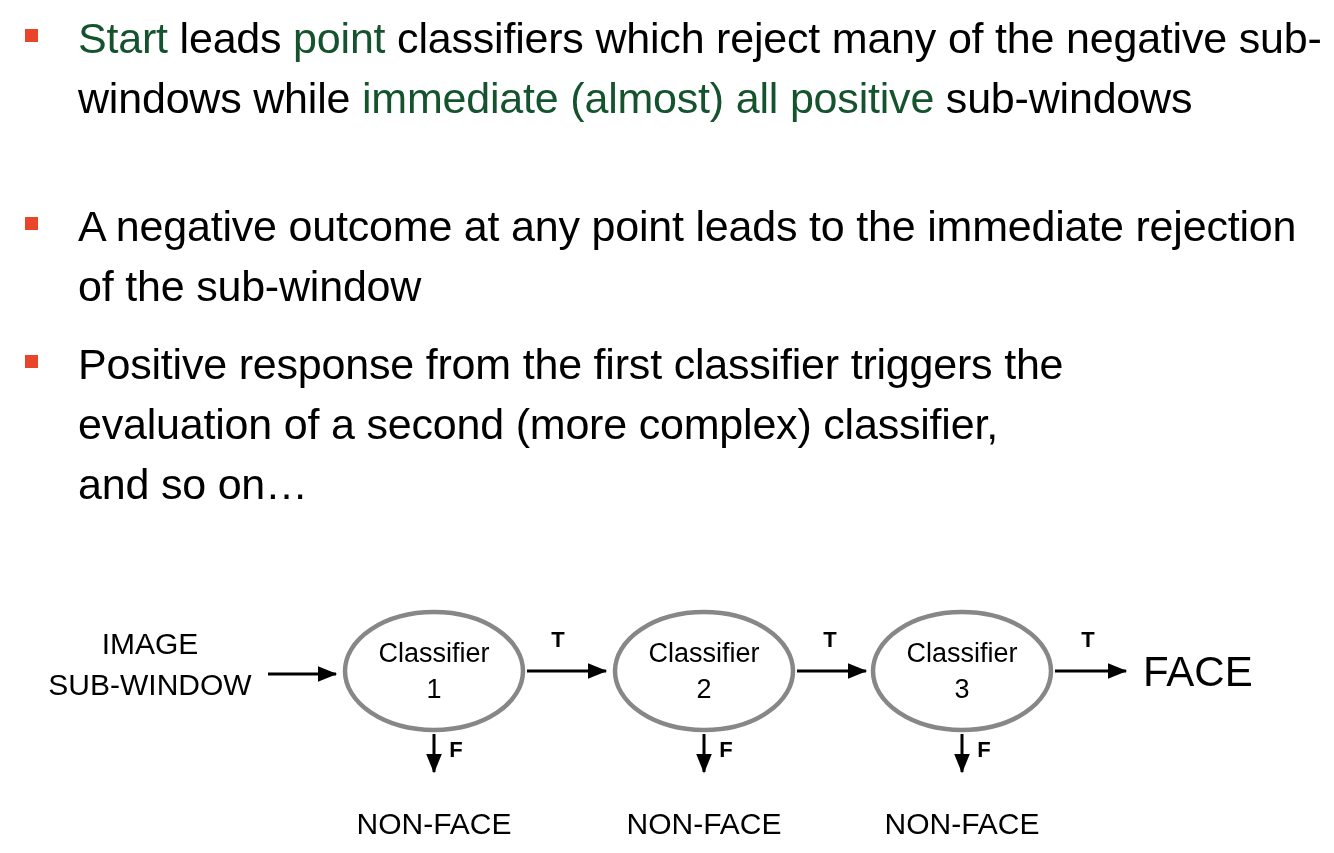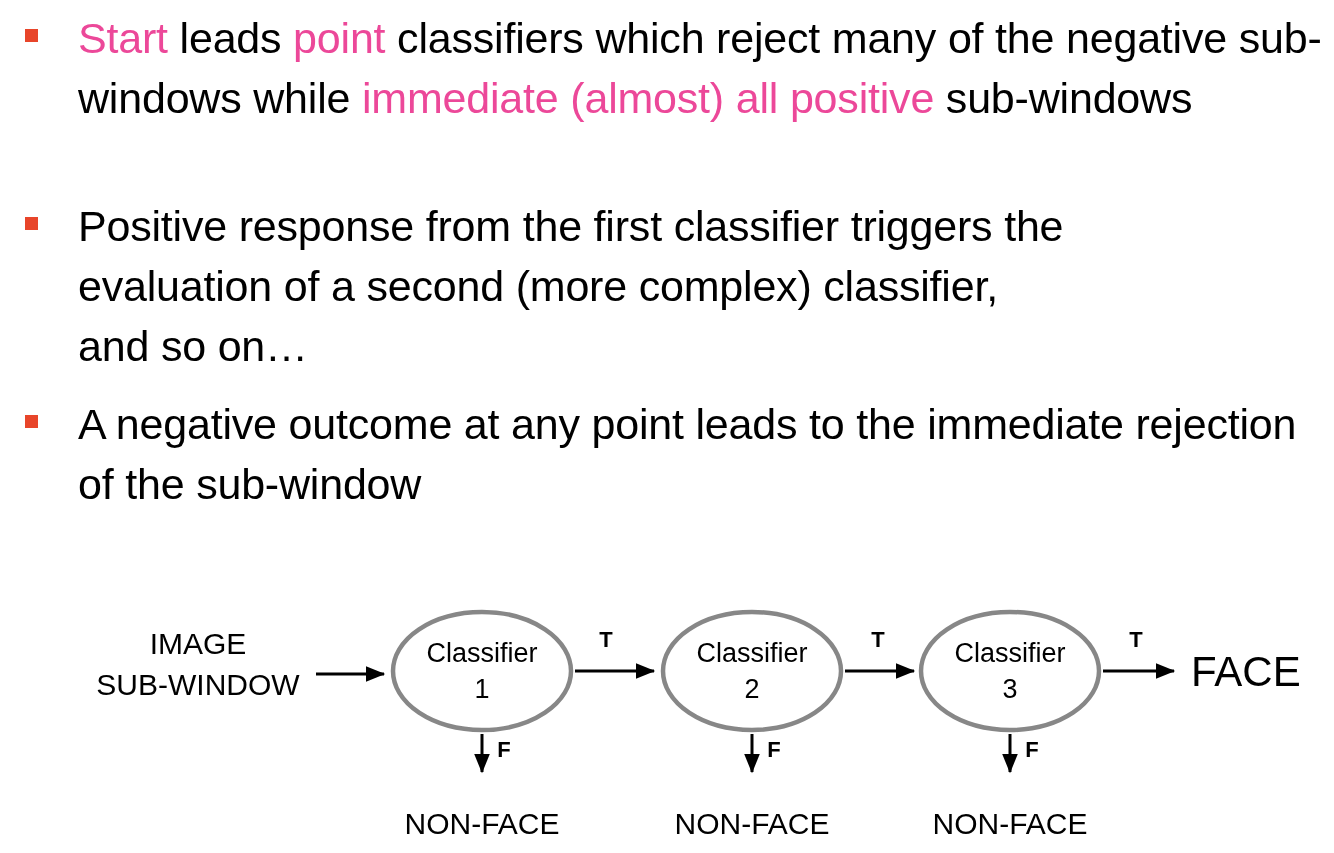--- a/index.html
+++ b/index.html
@@ -35,30 +35,29 @@
     height: 13px;
     background: #e8452a;
   }
   .bullet-text {
     font-size: 43px;
     line-height: 60px;
     letter-spacing: -0.2px;
     white-space: pre-wrap;
     word-spacing: 0px;
   }
-  .hl-blue { color: #ec4899; margin-top: 7px; }
+  .hl-blue { color: #14532d; margin-top: 7px; }
 
   
   #cascade-diagram {
     position: absolute;
     left: 0;
     top: 592px;
     width: 1282px;
     height: 261px;
-    padding-left: 48px;
   }
   #cascade-svg {
     display: block;
   }
   .node-ellipse {
     fill: #ffffff;
     stroke: #878787;
     stroke-width: 4.5;
   }
   .diag-label {
@@ -93,27 +92,27 @@
 
 <div id="bullet-list">
 
   <div class="bullet-row" style="top:0px; height:178px;">
     <span class="bullet-marker" style="top:29px;"></span>
     <div class="bullet-text" style="padding-top:8px; width:1256px;"><span class="hl-blue">Start</span><span> leads </span><span class="hl-blue">point</span><span> classifiers which reject many of the negative sub-windows while </span><span class="hl-blue">immediate (almost) all positive</span><span> sub-windows</span></div>
   </div>
 
   <div class="bullet-row" style="margin-top:12px;">
     <span class="bullet-marker" style="top:27px;"></span>
-    <div class="bullet-text" style="padding-top:6px; width:1180px;">Positive response from the first classifier triggers the evaluation of a second (more complex) classifier,
-and so on…</div>
+    <div class="bullet-text" style="padding-top:6px; width:1240px;">A negative outcome at any point leads to the immediate rejection of the sub-window</div>
   </div>
 
   <div class="bullet-row" style="margin-top:12px;">
     <span class="bullet-marker" style="top:27px;"></span>
-    <div class="bullet-text" style="padding-top:6px; width:1240px;">A negative outcome at any point leads to the immediate rejection of the sub-window</div>
+    <div class="bullet-text" style="padding-top:6px; width:1180px;">Positive response from the first classifier triggers the evaluation of a second (more complex) classifier,
+and so on…</div>
   </div>
 
 </div>
 
 <div id="cascade-diagram">
   <svg id="cascade-svg" width="1334" height="261" viewBox="0 0 1334 261" xmlns="http://www.w3.org/2000/svg">
 
     <defs>
       <marker id="arrowhead" markerWidth="7" markerHeight="7" refX="6" refY="3.0" orient="auto" markerUnits="strokeWidth">
         <path d="M0,0.4 L0,5.6 L6.4,3.0 z" fill="#000000"></path>

